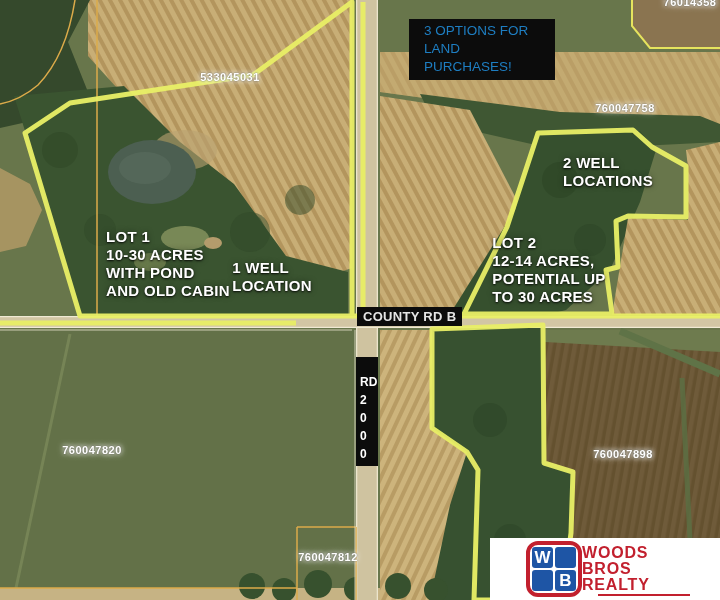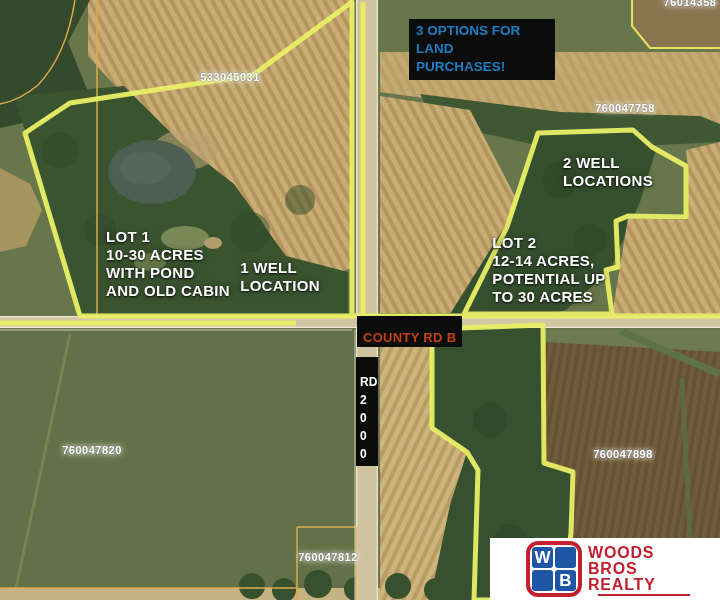--- a/index.html
+++ b/index.html
@@ -2,44 +2,44 @@
 <html style="--boundary_yellow: #e9ef66; --thin_parcel_yellow: #e6e45e; --parcel_line_orange: #dcab4a; --banner_blue: #1e7ec2; --disclaimer_red: #e12a20; --label_black_bg: #0c0c0c; --label_white: #ffffff; --logo_red: #c2202e; --logo_blue: #1e55a5;"><head>
 <meta charset="utf-8">
 <style>
   html,body{margin:0;padding:0;background:#222;}
   .stage{position:relative;width:720px;height:600px;overflow:hidden;
          font-family:"Liberation Sans",sans-serif;background:#68764b;}
   .stage svg{position:absolute;left:0;top:0;}
   .pre{white-space:pre-line;}
   .banner{position:absolute;left:409px;top:19px;width:146px;box-sizing:border-box;
           background:var(--label_black_bg);color:var(--banner_blue);
-          font-size:13.5px;font-weight:bold;line-height:1.35;padding:3px 7px;}
+          font-size:13.5px;font-weight:normal;line-height:1.35;padding:3px 15px;}
   .parcel{position:absolute;transform:translate(-50%,-50%);color:#ffffff;
           font-size:11px;font-weight:bold;letter-spacing:.5px;white-space:nowrap;
           text-shadow:0 0 2px rgba(60,60,45,.9),0 0 4px rgba(255,255,255,.95),0 0 7px rgba(255,255,255,.85);}
   .mlabel{position:absolute;transform:translate(-50%,-50%);color:var(--label_white);
           font-weight:bold;font-size:15px;line-height:1.2;
           white-space:pre-line;letter-spacing:.3px;
           text-shadow:0 1px 2px rgba(0,0,0,.85),0 0 6px rgba(0,0,0,.45);}
   .roadlabel-h{position:absolute;left:357px;top:307px;background:var(--label_black_bg);
-          color:#c2410c;font-size:13px;font-weight:bold;padding:14px 6px 2px;white-space:nowrap;letter-spacing:.3px;margin-top:9px;}
+          color:#e5e5e5;font-size:13px;font-weight:bold;padding:2px 6px 2px;white-space:nowrap;letter-spacing:.3px;}
   .roadlabel-v{position:absolute;left:356px;top:357px;width:22px;box-sizing:border-box;
           background:var(--label_black_bg);color:#fff;font-size:12px;font-weight:bold;
           line-height:1.5;padding:16px 0 3px 4px;white-space:pre-line;}
   .disclaimer{position:absolute;left:142px;top:360px;width:107px;box-sizing:border-box;
           background:#0d0d0d;color:var(--disclaimer_red);font-size:12.5px;font-weight:bold;
           line-height:1.4;text-align:center;white-space:pre-line;padding:5px 0 6px;}
   .logo{position:absolute;left:490px;top:538px;width:230px;height:62px;background:#ffffff;
         display:flex;align-items:center;padding-left:36px;box-sizing:border-box;}
   .emblem{width:56px;height:56px;box-sizing:border-box;border:4px solid var(--logo_red);
           border-radius:12px;background:#fff;display:grid;gap:2px;padding:2px;
           grid-template-columns:1fr 1fr;grid-template-rows:1fr 1fr;}
   .tile{background:var(--logo_blue);border-radius:3px;display:flex;align-items:center;
         justify-content:center;color:#fff;font-weight:bold;font-size:17px;line-height:1;}
-  .brand{margin-left:6px;color:var(--logo_red);font-weight:bold;font-size:16px;
+  .brand{color:var(--logo_red);font-weight:bold;font-size:16px;
          line-height:.98;letter-spacing:.8px;white-space:pre-line;text-align:left;}
   .brand-rule{position:absolute;left:108px;bottom:4px;width:92px;height:2px;background:var(--logo_red);}
 </style>
 </head>
 <body>
 
 <div class="stage">
 
   <svg width="720" height="600" viewBox="0 0 720 600">
     <defs>
@@ -136,21 +136,21 @@
   <div class="parcel" style="left:625px;top:108px">760047758</div>
   <div class="parcel" style="left:690px;top:2px">76014358</div>
   <div class="parcel" style="left:92px;top:450px">760047820</div>
   <div class="parcel" style="left:623px;top:454px">760047898</div>
   <div class="parcel" style="left:328px;top:557px">760047812</div>
 
   <div class="mlabel" style="left:168px;top:264px">LOT 1
 10-30 ACRES
 WITH POND
 AND OLD CABIN</div>
-  <div class="mlabel" style="left:280px;top:277px">1 WELL
+  <div class="mlabel" style="left:272px;top:277px">1 WELL
 LOCATION</div>
   <div class="mlabel" style="left:608px;top:172px">2 WELL
 LOCATIONS</div>
   <div class="mlabel" style="left:549px;top:270px">LOT 2
 12-14 ACRES,
 POTENTIAL UP
 TO 30 ACRES</div>
 
   <div class="roadlabel-h">COUNTY RD B</div>
   <div class="roadlabel-v">RD

